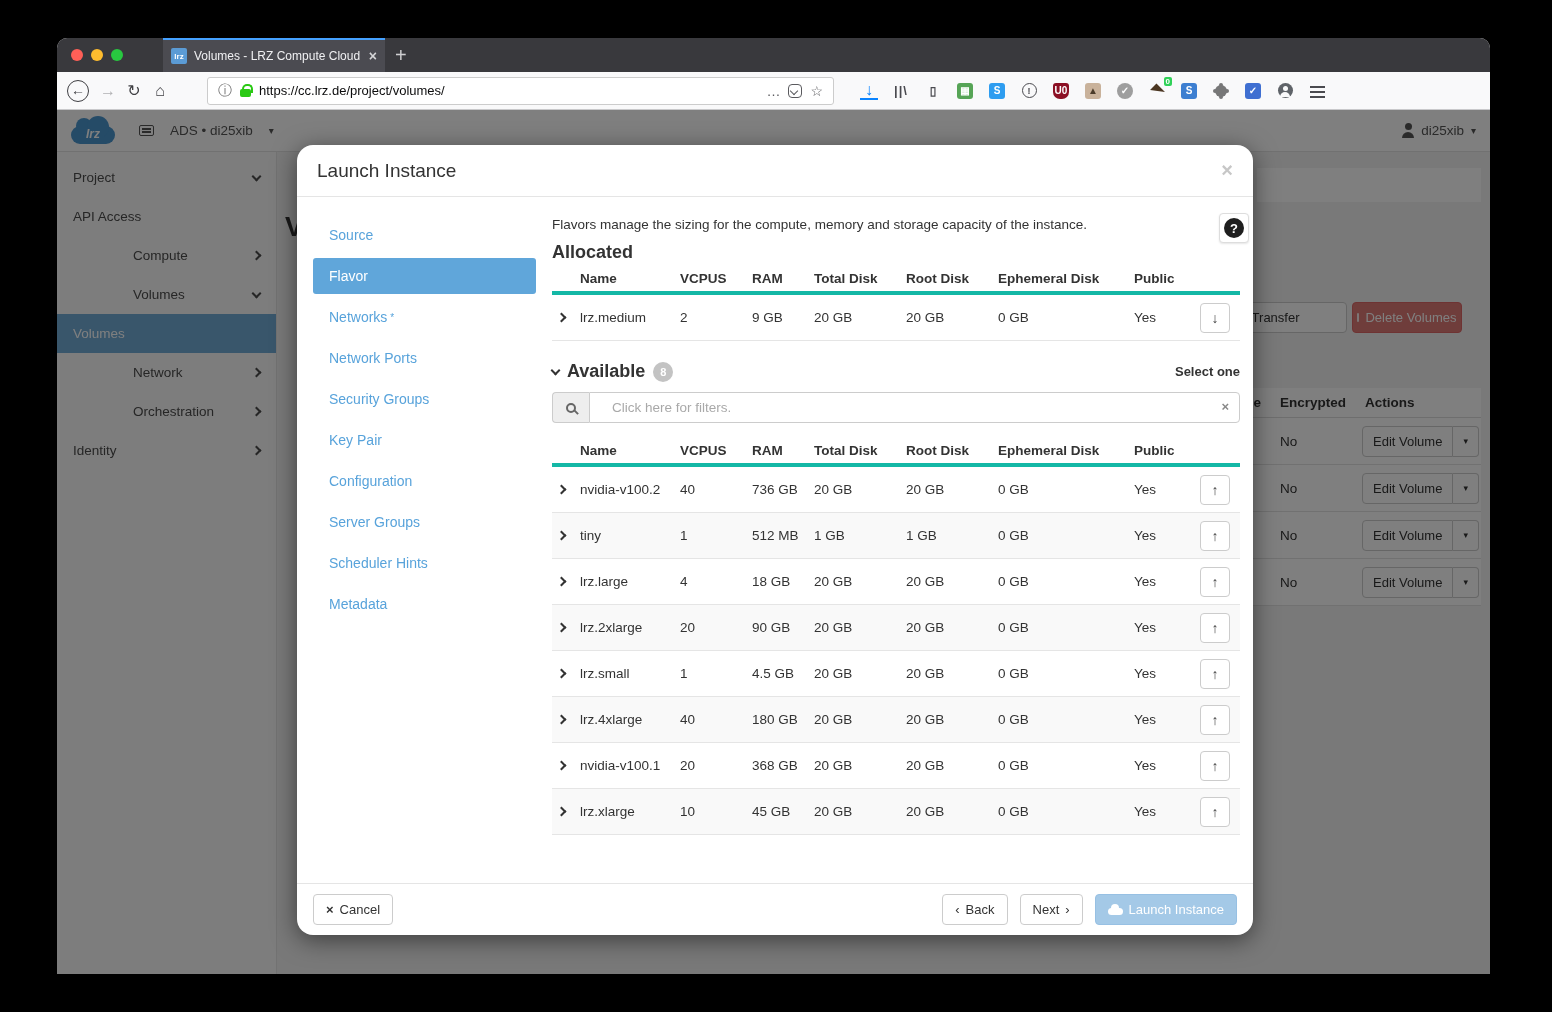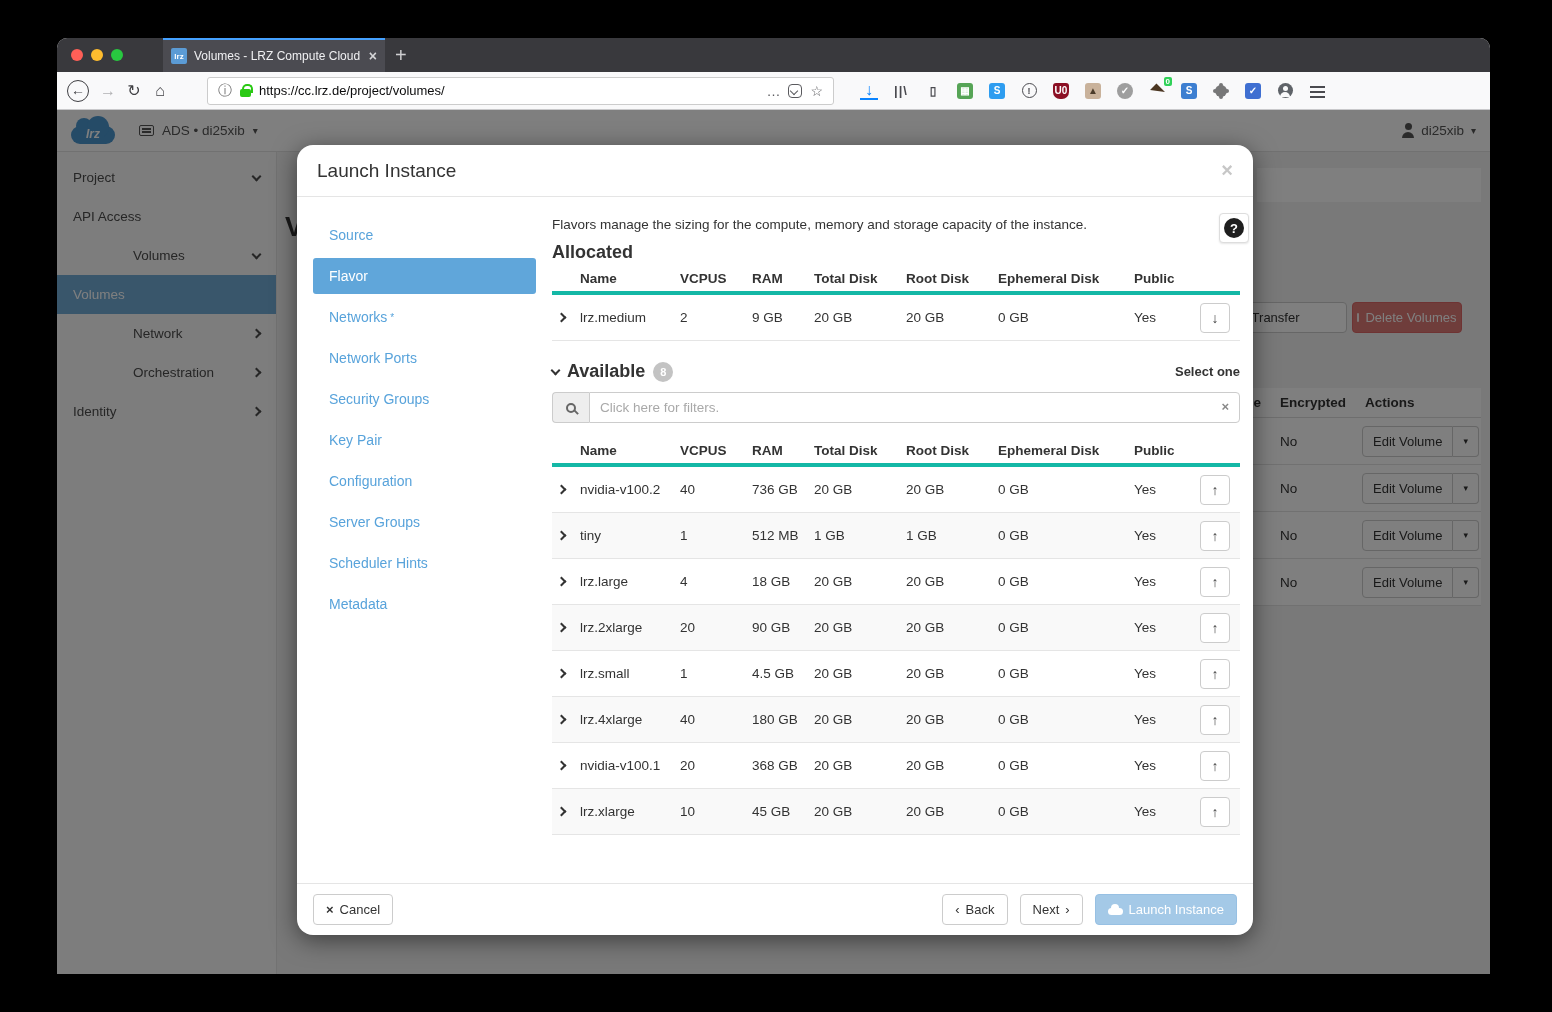--- a/index.html
+++ b/index.html
@@ -59,21 +59,21 @@
 
   
   .content { position:relative; height:864px; background:#f2f2f2; overflow:hidden; }
   .navbar { height:42px; background:#fff; border-bottom:1px solid #e2e2e2; display:flex;
             align-items:center; padding:0 14px; gap:24px; }
   .cloud { position:relative; width:44px; height:18px; background:#4a96cf; border-radius:10px; margin-top:8px; }
   .cloud::before{content:"";position:absolute;width:16px;height:16px;top:-8px;left:5px;border-radius:50%;background:#4a96cf;}
   .cloud::after{content:"";position:absolute;width:22px;height:22px;top:-10px;right:6px;border-radius:50%;background:#4a96cf;}
   .cloud span{position:relative;z-index:1;color:#fff;font-style:italic;font-weight:700;font-size:12px;
               display:block;text-align:center;line-height:16px;}
-  .switcher { display:flex; align-items:center; gap:8px; color:#555; font-size:13.5px; }
+  .switcher { display:flex; align-items:center; gap:16px; color:#555; font-size:13.5px; }
   .cardic { width:15px; height:11px; border:1.5px solid #555; border-radius:2px; position:relative; }
   .cardic::before{content:"";position:absolute;left:2px;top:2px;right:2px;height:1.5px;background:#555;box-shadow:0 3px 0 #555;}
   .user { margin-left:auto; display:flex; align-items:center; gap:7px; color:#555; font-size:13.5px; }
   .person { width:12px; height:6px; border-radius:6px 6px 0 0; background:#555; position:relative; margin-top:8px;}
   .person::before{content:"";position:absolute;top:-9px;left:2.5px;width:7px;height:7px;border-radius:50%;background:#555;}
   .caret-dn { font-size:10px; color:#555; }
 
   .sidebar { position:absolute; left:0; top:42px; bottom:0; width:220px; background:#fafafa;
              border-right:1px solid #e5e5e5; padding-top:6px; }
   .sb-item { display:flex; align-items:center; height:39px; padding:0 16px; font-size:13.5px; color:#4d4d4d; }
@@ -140,21 +140,21 @@
   .avail-title { font-size:18px; font-weight:700; }
   .badge { width:20px; height:20px; border-radius:50%; background:#c3c3c3; color:#fff; font-size:11px;
            font-weight:700; display:flex; align-items:center; justify-content:center; }
   .select-one { margin-left:auto; font-weight:600; font-size:13px; }
   .filter { display:flex; margin-top:10px; position:relative; height:31px; }
   .filter-icon { width:37px; background:#eee; border:1px solid #ccc; border-right:0;
                  border-radius:4px 0 0 4px; display:flex; align-items:center; justify-content:center; }
   .mag { width:10px; height:10px; border:2px solid #666; border-radius:50%; position:relative; }
   .mag::after { content:""; position:absolute; width:6px; height:2px; background:#666;
                 transform:rotate(45deg); right:-5px; bottom:-2px; }
-  .filter input { flex:1; border:1px solid #ccc; border-radius:0 4px 4px 0; padding:0 30px 0 10px;
+  .filter input { flex:1; border:1px solid #ccc; border-radius:0 4px 4px 0; padding:0 30px 0 22px;
                   font-size:13.5px; color:#3b82f6; }
   .filter input::placeholder { color:#a9a9a9; }
   .filter-x { position:absolute; right:11px; top:7px; color:#888; font-weight:700; font-size:13px; }
   .avail-tbl { margin-top:14px; }
   .m-foot { height:52px; border-top:1px solid #e5e5e5; display:flex; align-items:center; padding:0 16px; gap:12px; }
   .x-dark { font-weight:700; }
   .foot-right { margin-left:auto; display:flex; gap:12px; }
   .btn-launch { background:#a4c9e7; border-color:#97c0e3; color:#fff; }
   .mini-cloud { width:15px; height:7px; background:#fff; border-radius:5px; position:relative; margin-top:4px; }
   .mini-cloud::before { content:""; position:absolute; width:8px; height:8px; border-radius:50%;
@@ -259,20 +259,26 @@
     <div class="sb-item lvl1">
           <span>Project</span>
           <span class="sb-caret">
             <span class="chev chev-down"></span>
           </span>
         </div>
         <div class="sb-item lvl3">
           <span>API Access</span>
           <span class="sb-caret" style="visibility: hidden;">
             <span class="chev"></span>
+          </span>
+        </div>
+        <div class="sb-item lvl2">
+          <span>Compute</span>
+          <span class="sb-caret">
+            <span class="chev chev-right"></span>
           </span>
         </div>
         <div class="sb-item lvl2">
           <span>Volumes</span>
           <span class="sb-caret">
             <span class="chev chev-down"></span>
           </span>
         </div>
         <div class="sb-item lvl3 active">
           <span>Volumes</span>

